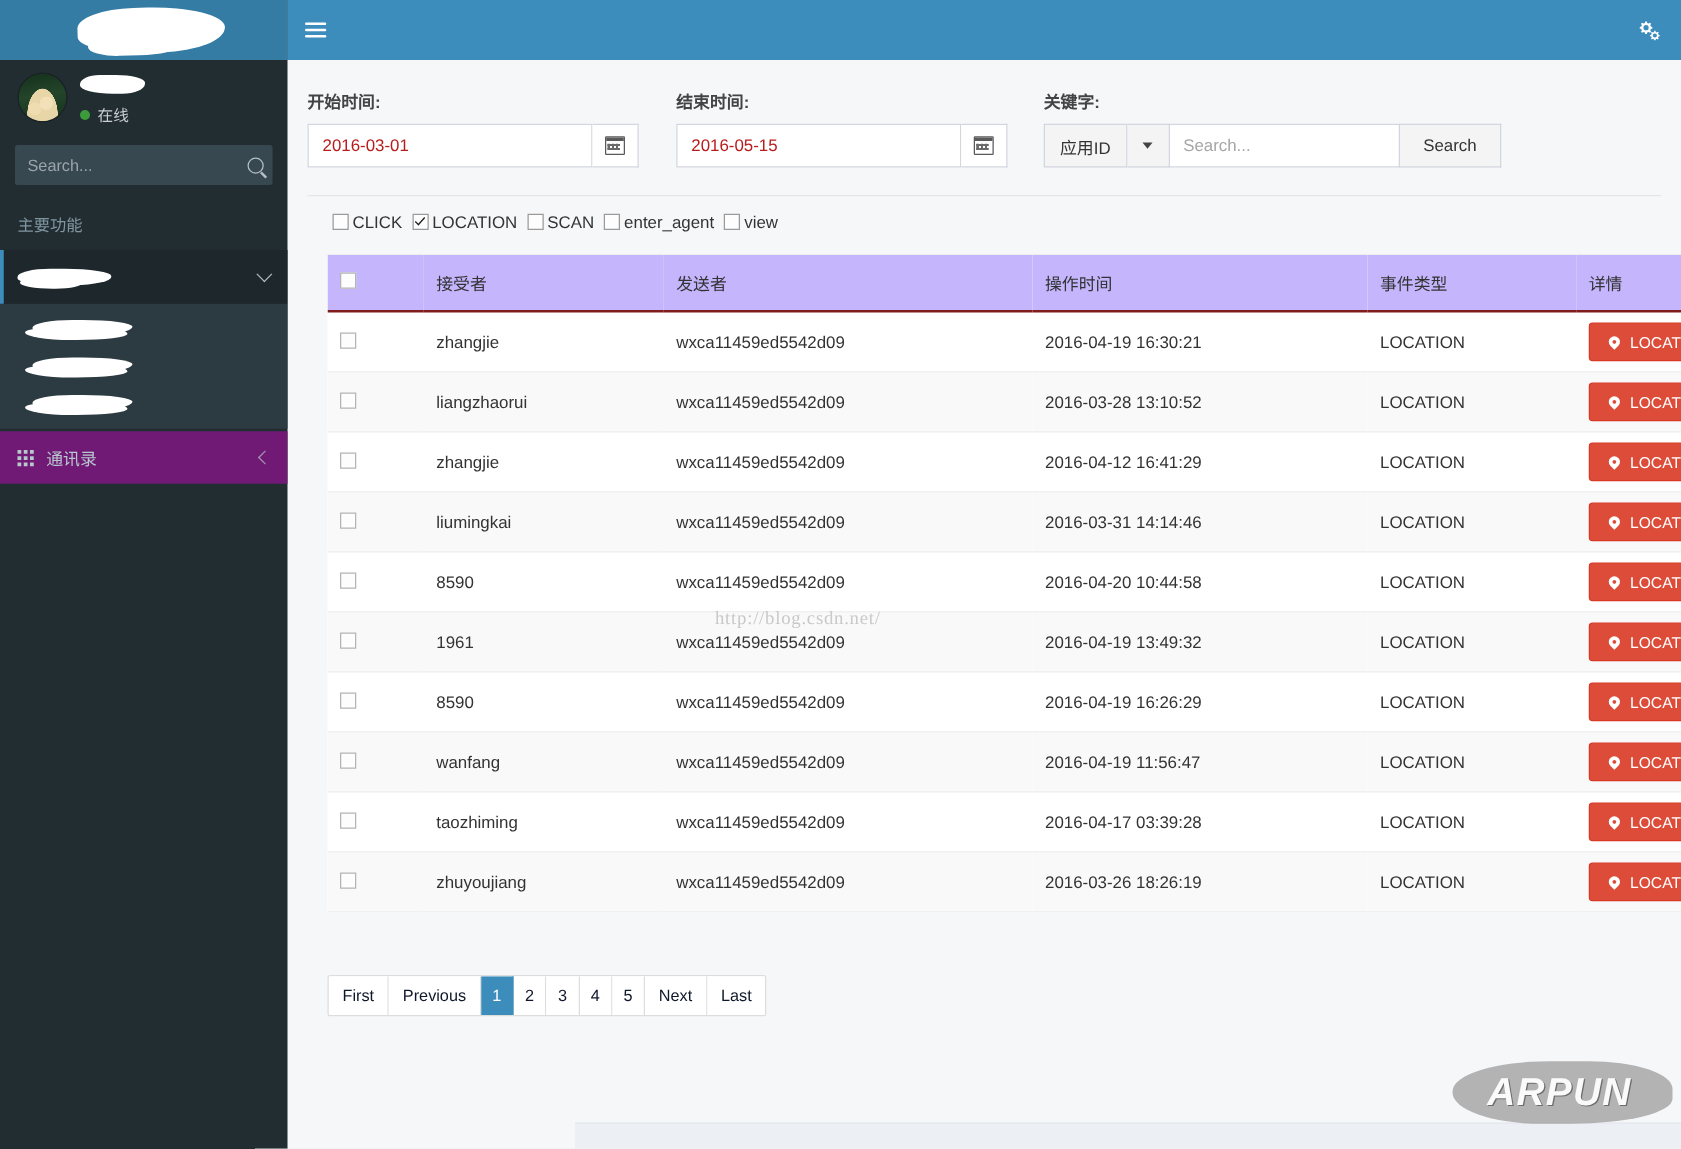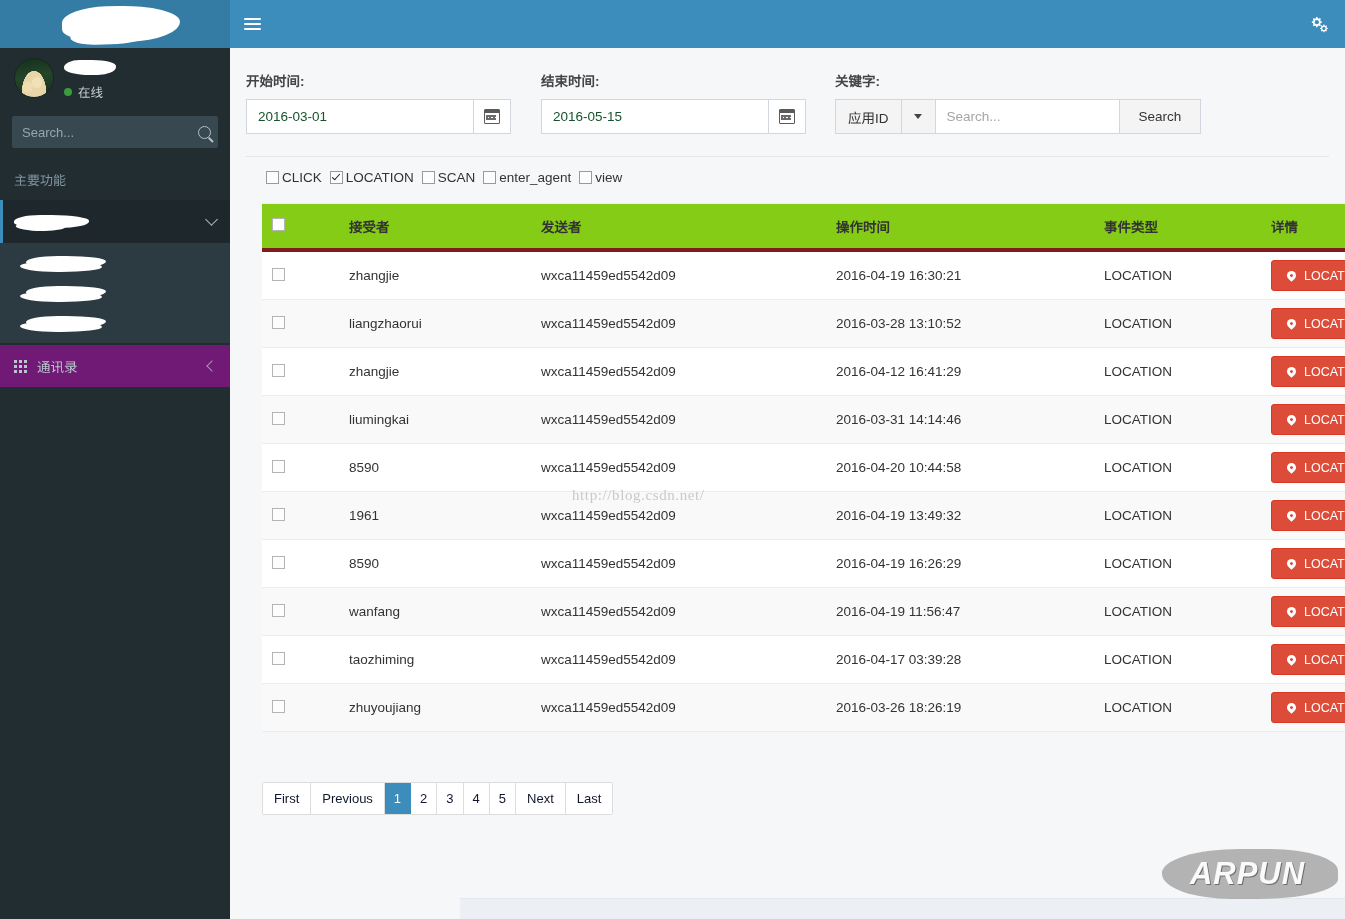--- a/index.html
+++ b/index.html
@@ -268,21 +268,21 @@
   }
   .input-group { display: flex; }
   .date-field {
     width: 228px;
     height: 35px;
     border: 1px solid #d2d6de;
     background: #ffffff;
     box-sizing: border-box;
     padding: 0 11px;
     font-size: 13.5px;
-    color: #14532d;
+    color: #b91c1c;
     font-family: inherit;
     outline: none;
     display: flex;
     align-items: center;
   }
   .date-btn {
     width: 37px; height: 35px;
     border: 1px solid #d2d6de;
     border-left: 0;
     background: #ffffff;
@@ -414,23 +414,23 @@
   table.grid th, table.grid td {
     text-align: left;
     font-size: 13.5px;
     color: #333;
     border-bottom: 1px solid #ededed;
     vertical-align: middle;
     padding: 0 10px;
   }
   table.grid th {
     height: 44px;
-    font-weight: bold;
-    border-bottom: 4px solid #7f1d1d;
-    background: #84cc16;
+    font-weight: normal;
+    border-bottom: 2px solid #7f1d1d;
+    background: #c4b5fd;
   }
   table.grid td { height: 47px; background: #fff; }
   table.grid tbody tr:nth-child(even) td { background: #f9f9f9; }
   .col-cb   { width: 57px; }
   .col-recv { width: 172px; }
   .col-send { width: 275px; }
   .col-time { width: 248px; }
   .col-type { width: 147px; }
   .col-det  { width: 281px; }
   .cell-cb { padding-left: 14px; }

